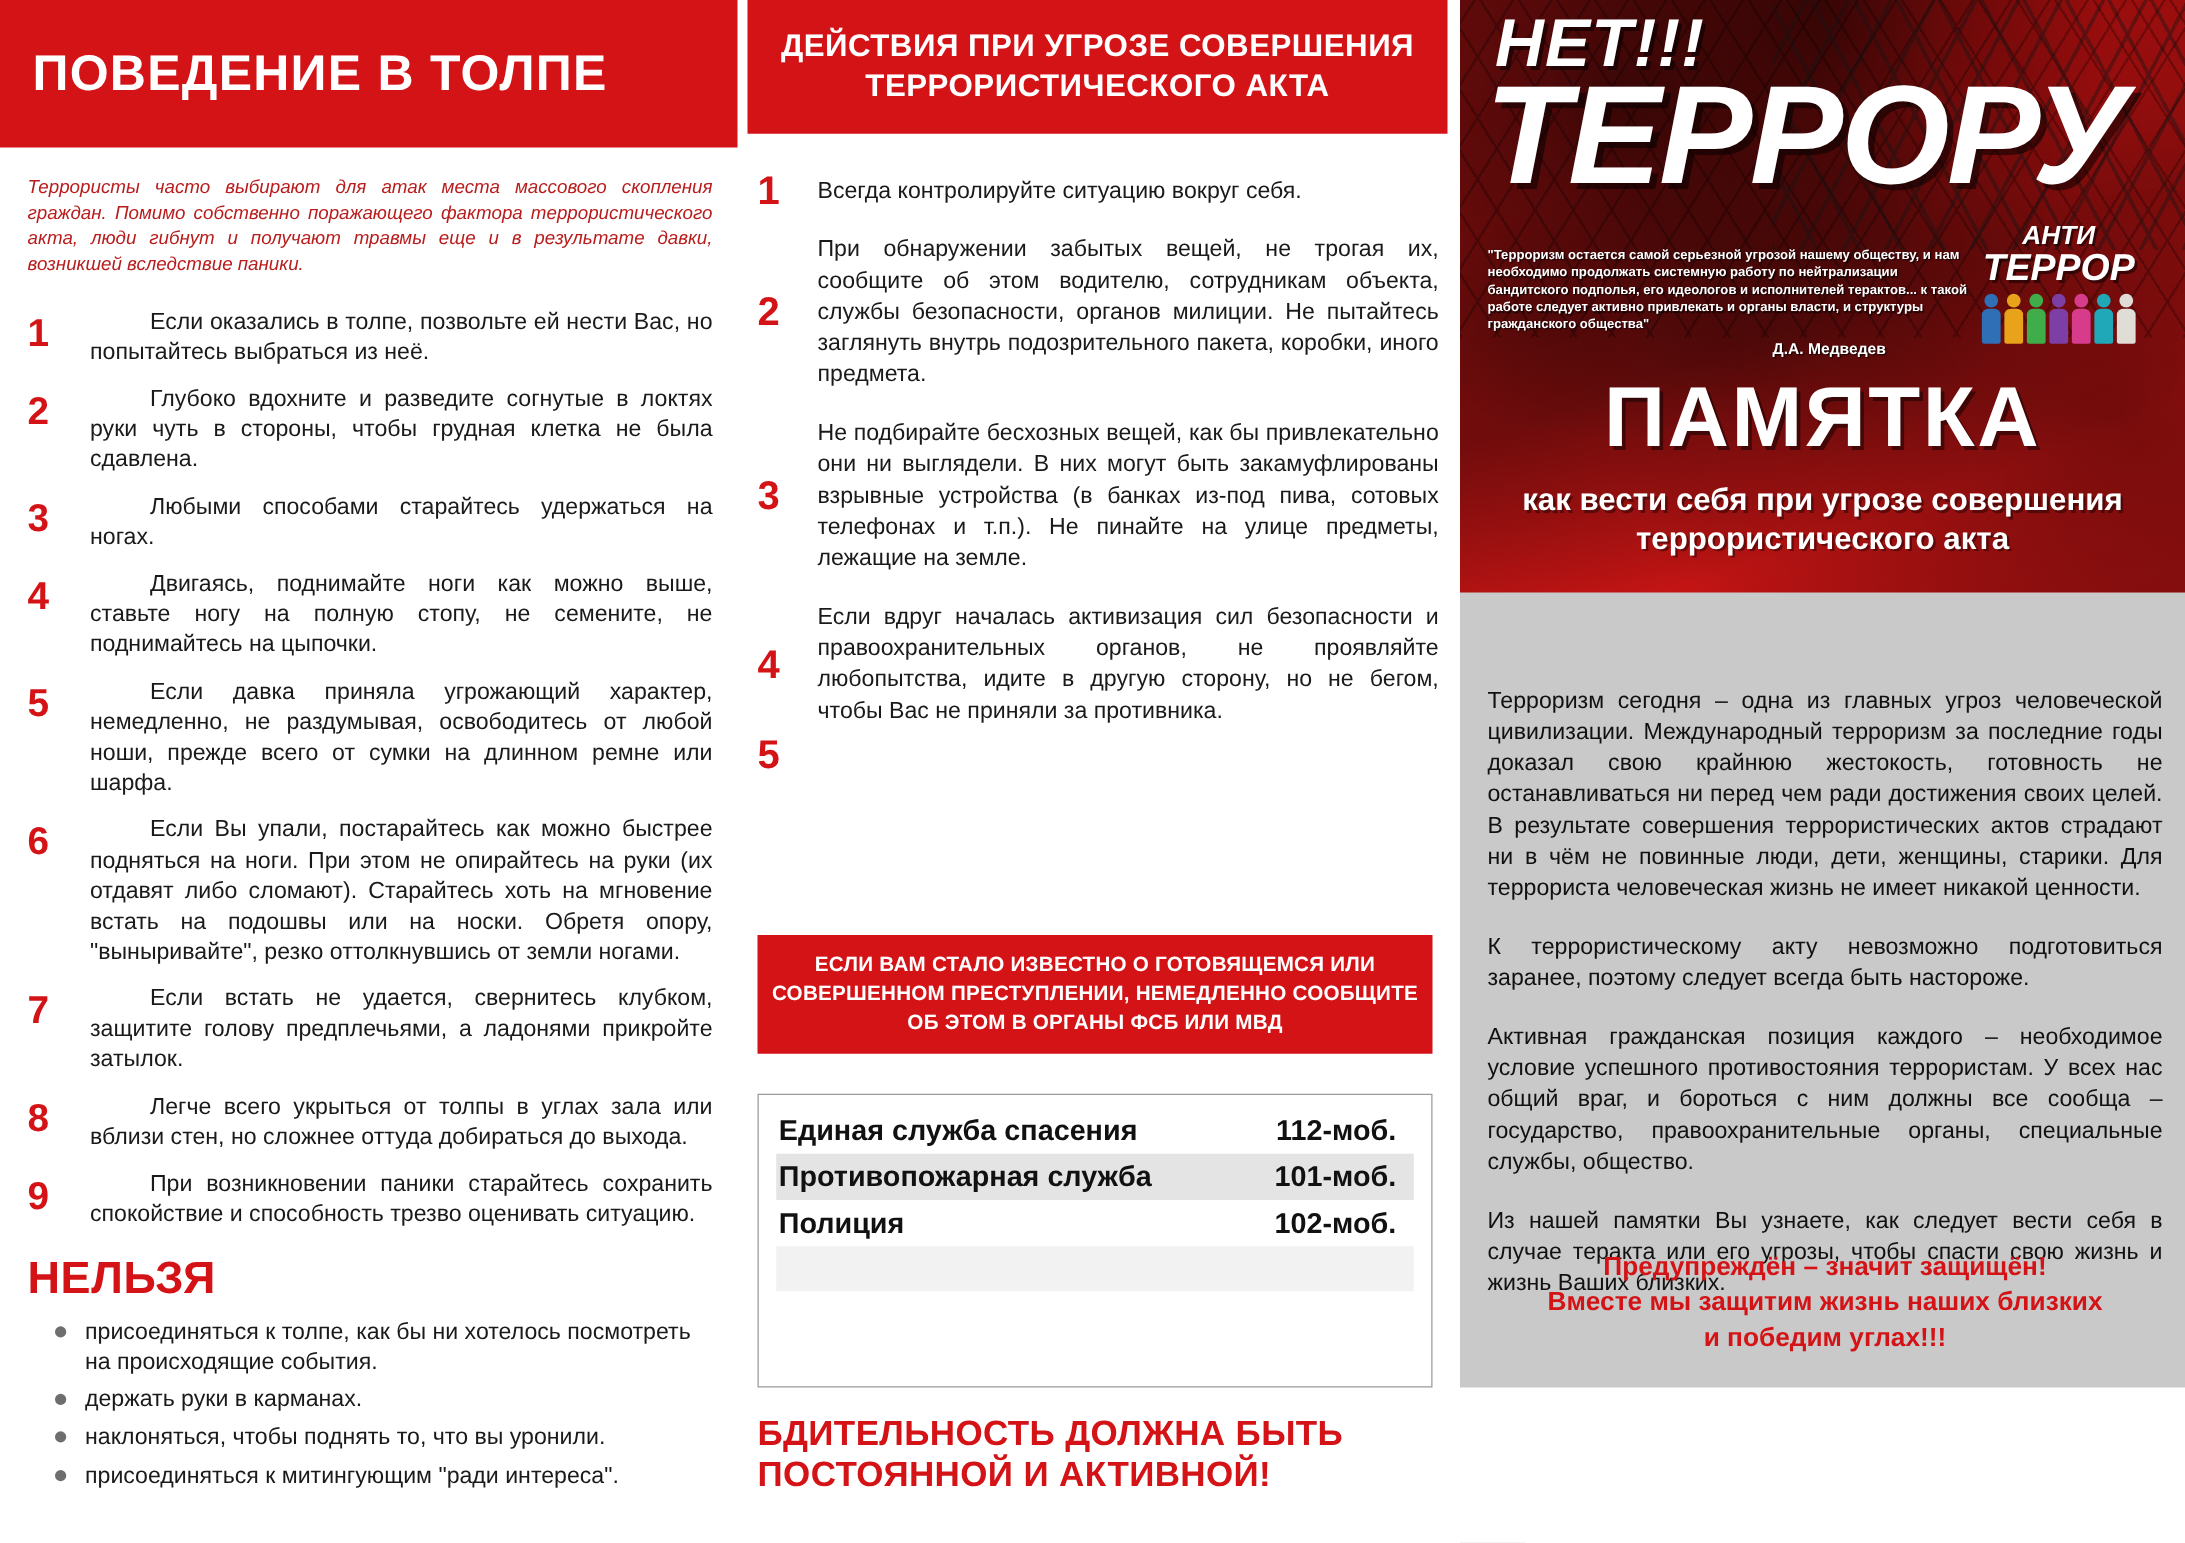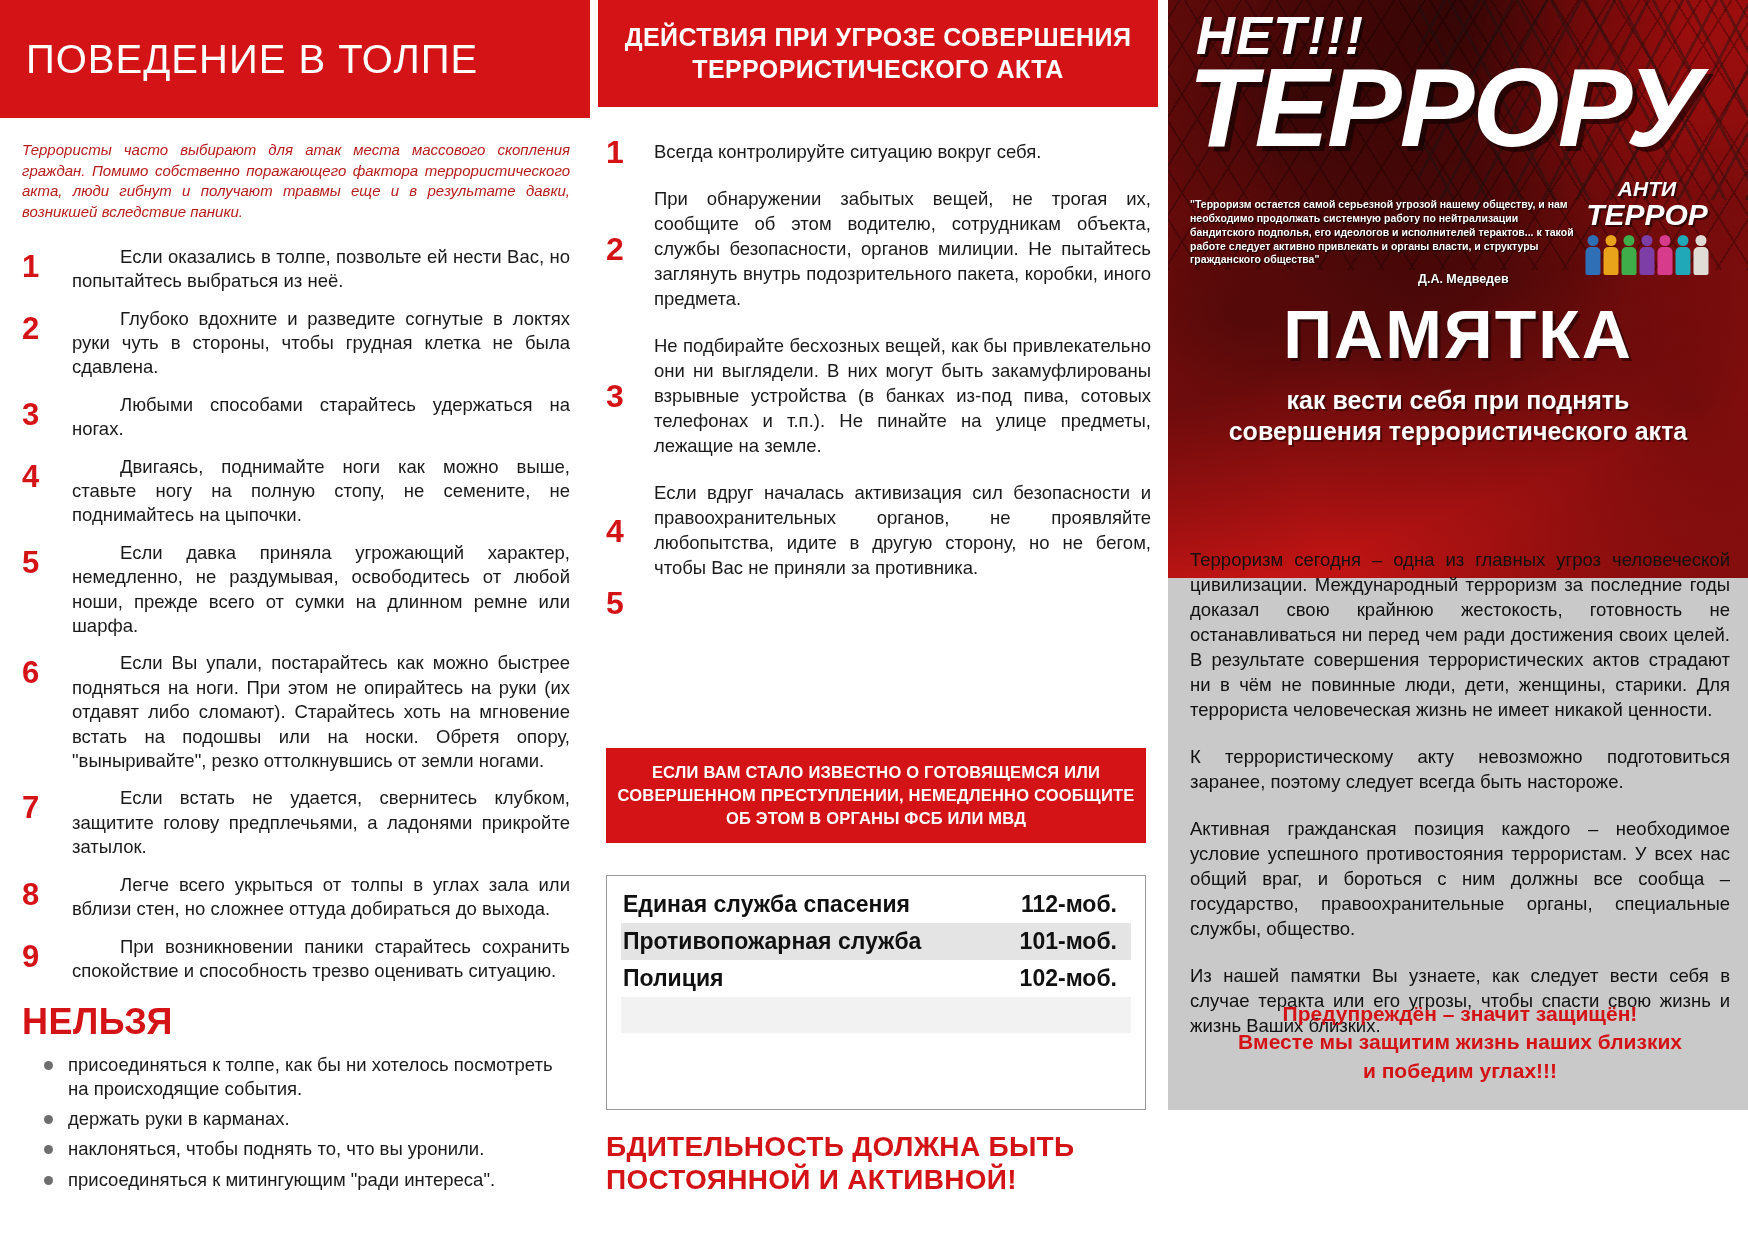--- a/index.html
+++ b/index.html
@@ -36,21 +36,21 @@
     left: 0;
     top: 0;
     width: 590px;
     height: 118px;
     background: #d41317;
     display: flex;
     align-items: center;
   }
   .left-banner-title {
     font-size: 40px;
-    font-weight: normal;
+    font-weight: bold;
     color: #ffffff;
     letter-spacing: 1px;
     padding-left: 26px;
     line-height: 1.05;
   }
   .left-body {
     position: absolute;
     left: 22px;
     top: 140px;
     width: 548px;
@@ -238,21 +238,21 @@
     left: 1168px;
     top: 0px;
     width: 580px;
     height: 1234px;
     background: #c9c9c9;
   }
   .right-hero {
     position: absolute;
     left: 0; top: 0;
     width: 580px;
-    height: 578px;
+    height: 474px;
     background:
       radial-gradient(circle at 22% 18%, rgba(0,0,0,0.55) 0%, rgba(0,0,0,0) 45%),
       radial-gradient(circle at 78% 8%, rgba(140,10,10,0.65) 0%, rgba(0,0,0,0) 50%),
       linear-gradient(160deg, #7c0d0d 0%, #a81111 28%, #8d0f0f 52%, #c51414 78%, #a01010 100%);
       overflow: hidden;
   }
   .hero-smoke {
     position: absolute;
     inset: 0;
     background:
@@ -590,21 +590,21 @@
               <span class="body" style="background:#20a8b8"></span>
             </span>
           <span class="fig">
               <span class="head" style="background:#e0dcd6"></span>
               <span class="body" style="background:#e0dcd6"></span>
             </span>
         </div>
       </div>
 
       <div class="pamyatka">ПАМЯТКА</div>
-      <div class="pamyatka-sub">как вести себя при поднять совершения террористического акта</div>
+      <div class="pamyatka-sub">как вести себя при угрозе совершения террористического акта</div>
     </div>
 
     <div class="right-body">
       <p class="right-para">Терроризм сегодня – одна из главных угроз человеческой цивилизации. Международный терроризм за последние годы доказал свою крайнюю жестокость, готовность не останавливаться ни перед чем ради достижения своих целей. В результате совершения террористических актов страдают ни в чём не повинные люди, дети, женщины, старики. Для террориста человеческая жизнь не имеет никакой ценности.</p>
       <p class="right-para">К террористическому акту невозможно подготовиться заранее, поэтому следует всегда быть настороже.</p>
       <p class="right-para">Активная гражданская позиция каждого – необходимое условие успешного противостояния террористам. У всех нас общий враг, и бороться с ним должны все сообща – государство, правоохранительные органы, специальные службы, общество.</p>
       <p class="right-para">Из нашей памятки Вы узнаете, как следует вести себя в случае теракта или его угрозы, чтобы спасти свою жизнь и жизнь Ваших близких.</p>
     </div>
 
     <div class="right-slogan">

